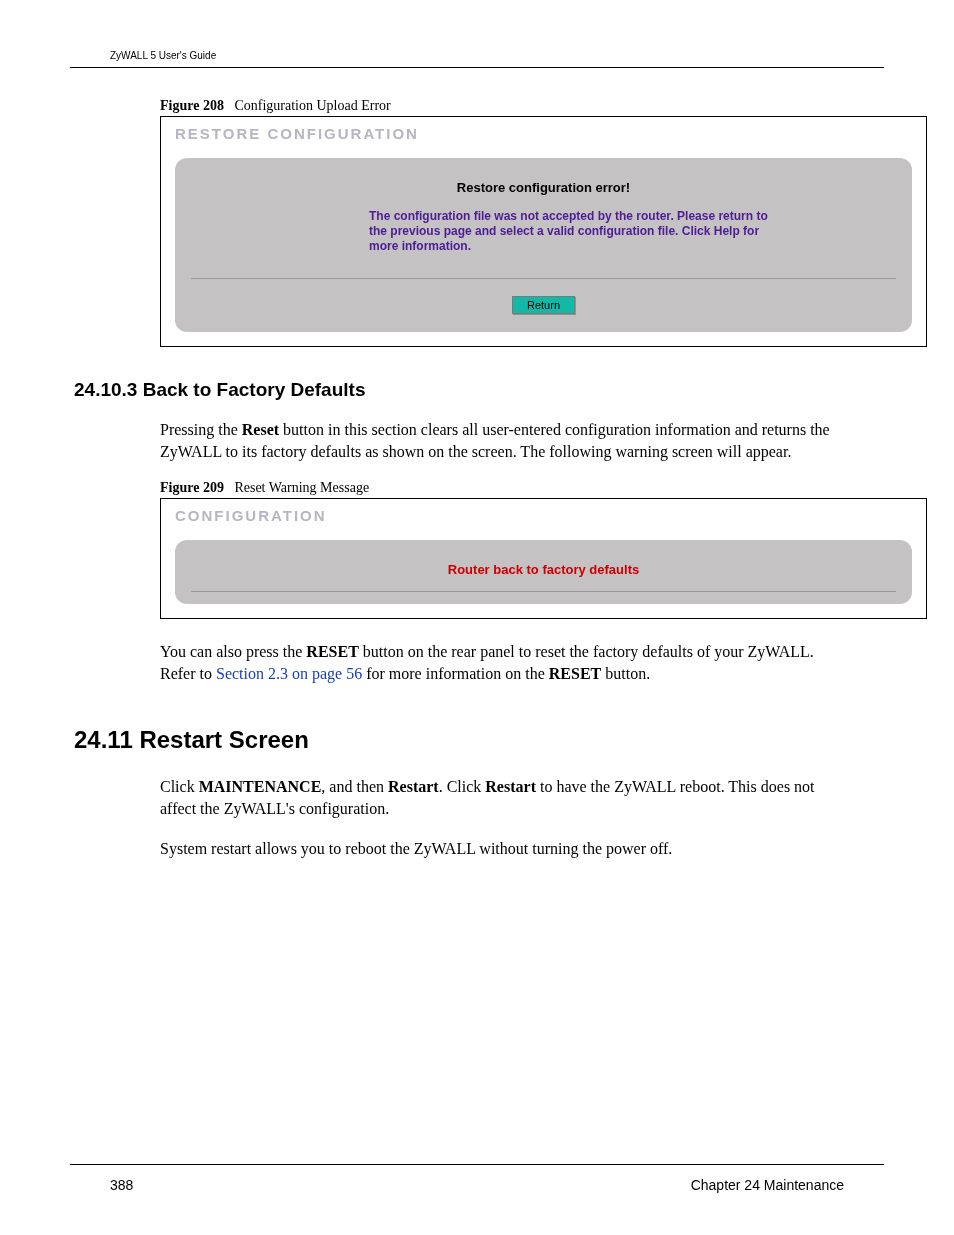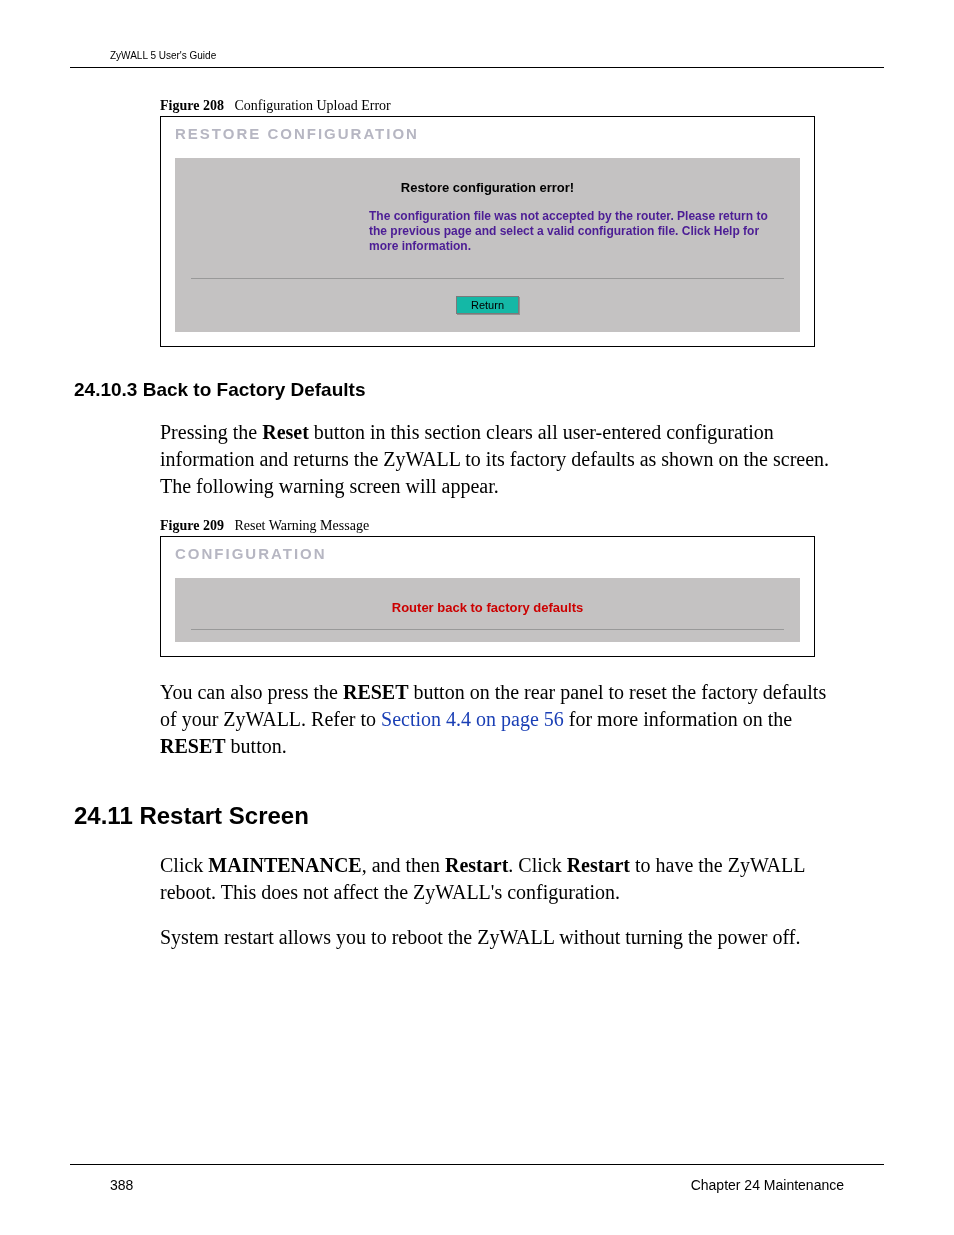--- a/index.html
+++ b/index.html
@@ -27,37 +27,38 @@
   .fig-caption {
     font-family: Liberation Serif, serif;
     font-size: 14px;
     margin: 0 0 2px 90px;
   }
   .fig-caption b { font-weight: bold; }
 
   .screenshot {
     margin: 0 0 22px 90px;
     border: 1px solid #000;
-    width: 655px;
+    width: 767px;
     background: #fff;
     box-sizing: border-box;
   }
   .screenshot-title {
     font-family: Arial, Helvetica, sans-serif;
     font-weight: bold;
     font-size: 15px;
     letter-spacing: 2px;
     color: #b6b6c2;
     padding: 8px 10px 16px 14px;
   }
   .gray-panel {
     background: #c4c2c2;
     margin: 0 14px 14px 14px;
     padding: 22px 16px 18px 16px;
     font-family: Arial, Helvetica, sans-serif;
+    border-radius: 12px;
   }
   .panel-heading-dark {
     text-align: center;
     font-weight: bold;
     font-size: 13px;
     color: #000;
     margin-bottom: 14px;
   }
   .panel-heading-red {
     text-align: center;
@@ -102,21 +103,21 @@
     font-weight: bold;
     margin: 32px 0 18px 4px;
   }
   h2.section {
     font-family: Arial, Helvetica, sans-serif;
     font-size: 24px;
     font-weight: bold;
     margin: 42px 0 22px 4px;
   }
   p.body {
-    font-size: 20px;
+    font-size: 16px;
     line-height: 1.35;
     margin: 0 40px 18px 90px;
   }
   a.xref { color: #1a3fb5; text-decoration: none; }
 
   .footer {
     position: absolute;
     left: 70px;
     right: 70px;
     bottom: 42px;
@@ -165,21 +166,21 @@
 
   <div class="screenshot short">
     <div class="screenshot-title">CONFIGURATION</div>
     <div class="gray-panel">
       <div class="panel-heading-red">Router back to factory defaults</div>
       <hr class="panel-hr" style="margin-bottom:2px;">
     </div>
   </div>
 
   <p class="body">
-    <span>You can also press the </span><b>RESET</b><span> button on the rear panel to reset the factory defaults of your ZyWALL. Refer to </span><a class="xref" href="#">Section 4.4 on page 56</a><span> for more information on the </span><b>RESET</b><span> button.</span>
+    <span>You can also press the </span><b>RESET</b><span> button on the rear panel to reset the factory defaults of your ZyWALL. Refer to </span><a class="xref" href="#">Section 2.3 on page 56</a><span> for more information on the </span><b>RESET</b><span> button.</span>
   </p>
 
   <h2 class="section">24.11  Restart Screen</h2>
   <p class="body">
     <span>Click </span><b>MAINTENANCE</b><span>, and then </span><b>Restart</b><span>. Click </span><b>Restart</b><span> to have the ZyWALL reboot. This does not affect the ZyWALL's configuration.</span>
   </p>
   <p class="body">System restart allows you to reboot the ZyWALL without turning the power off.</p>
 
   <div class="footer">
     <span>388</span>

